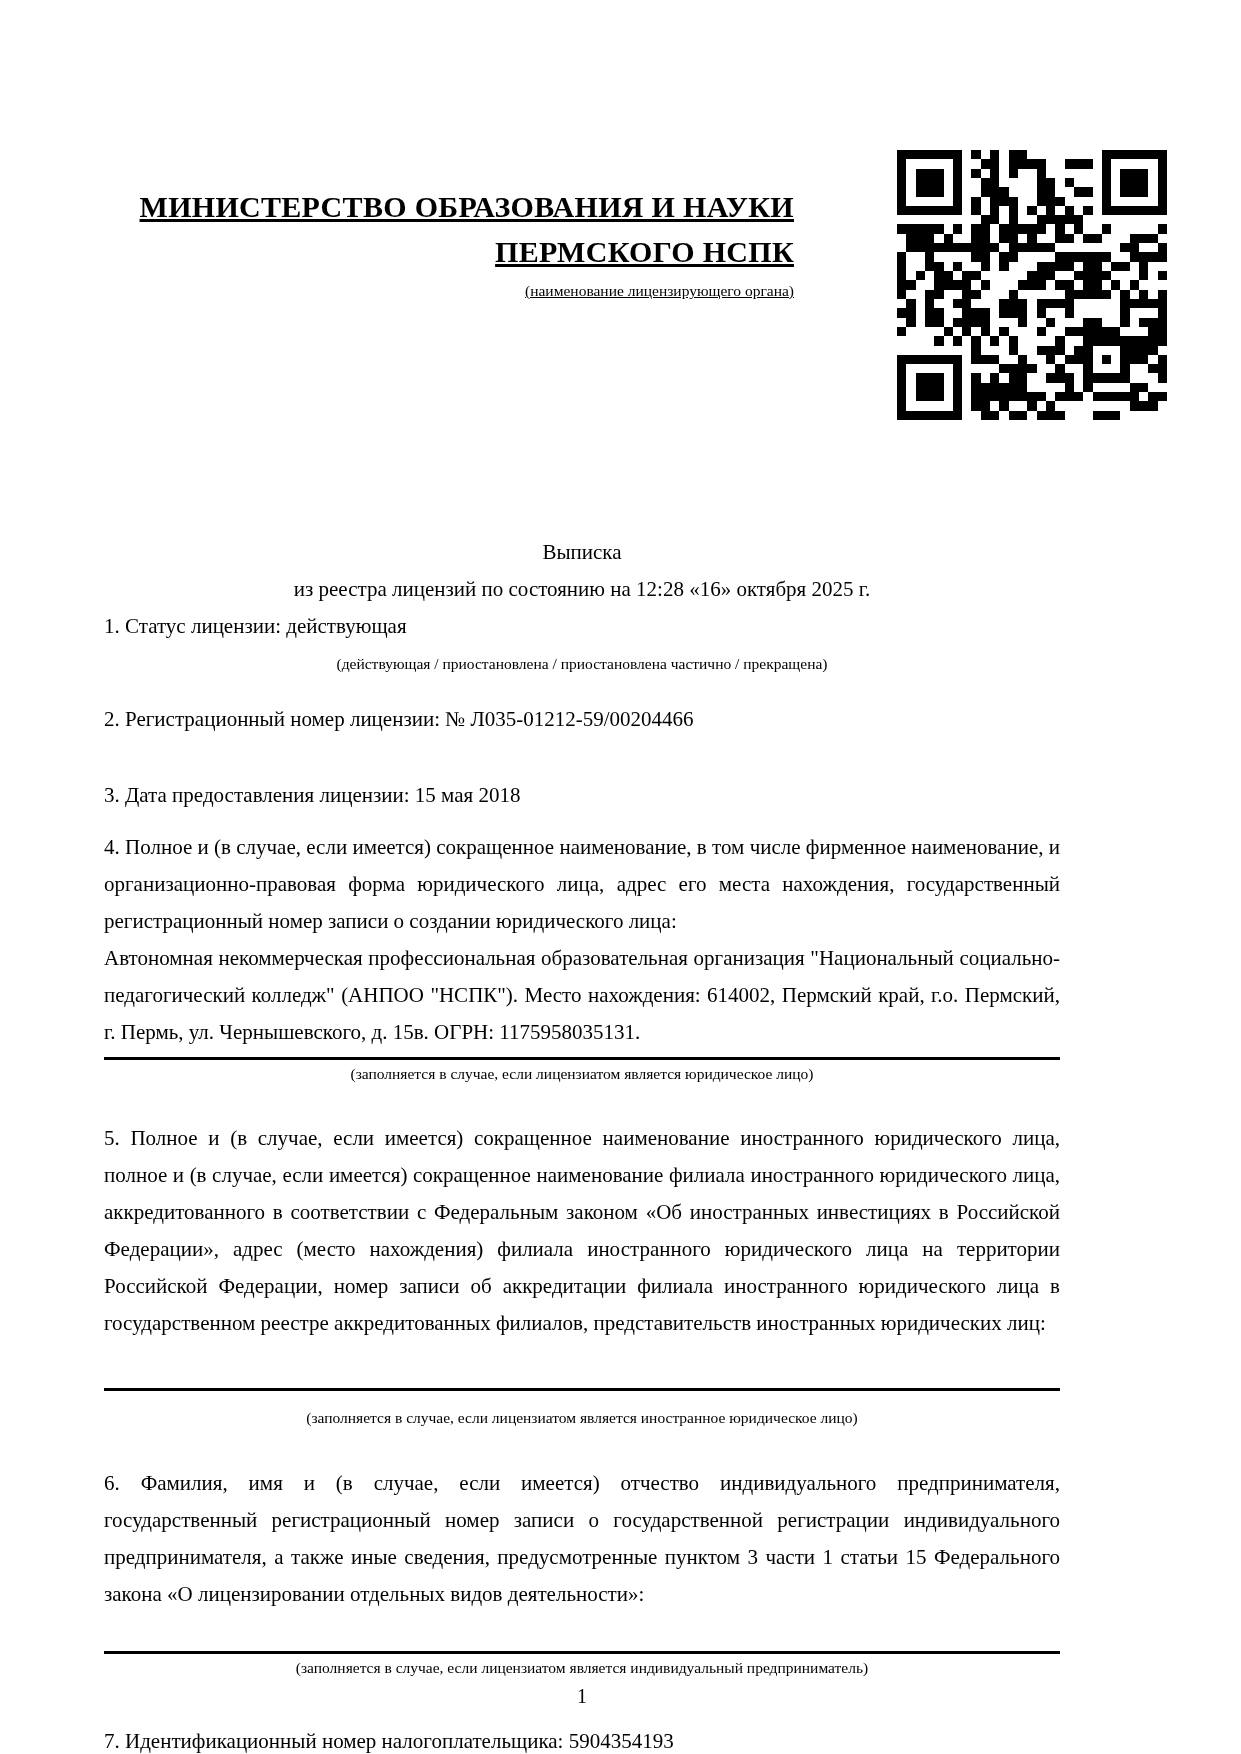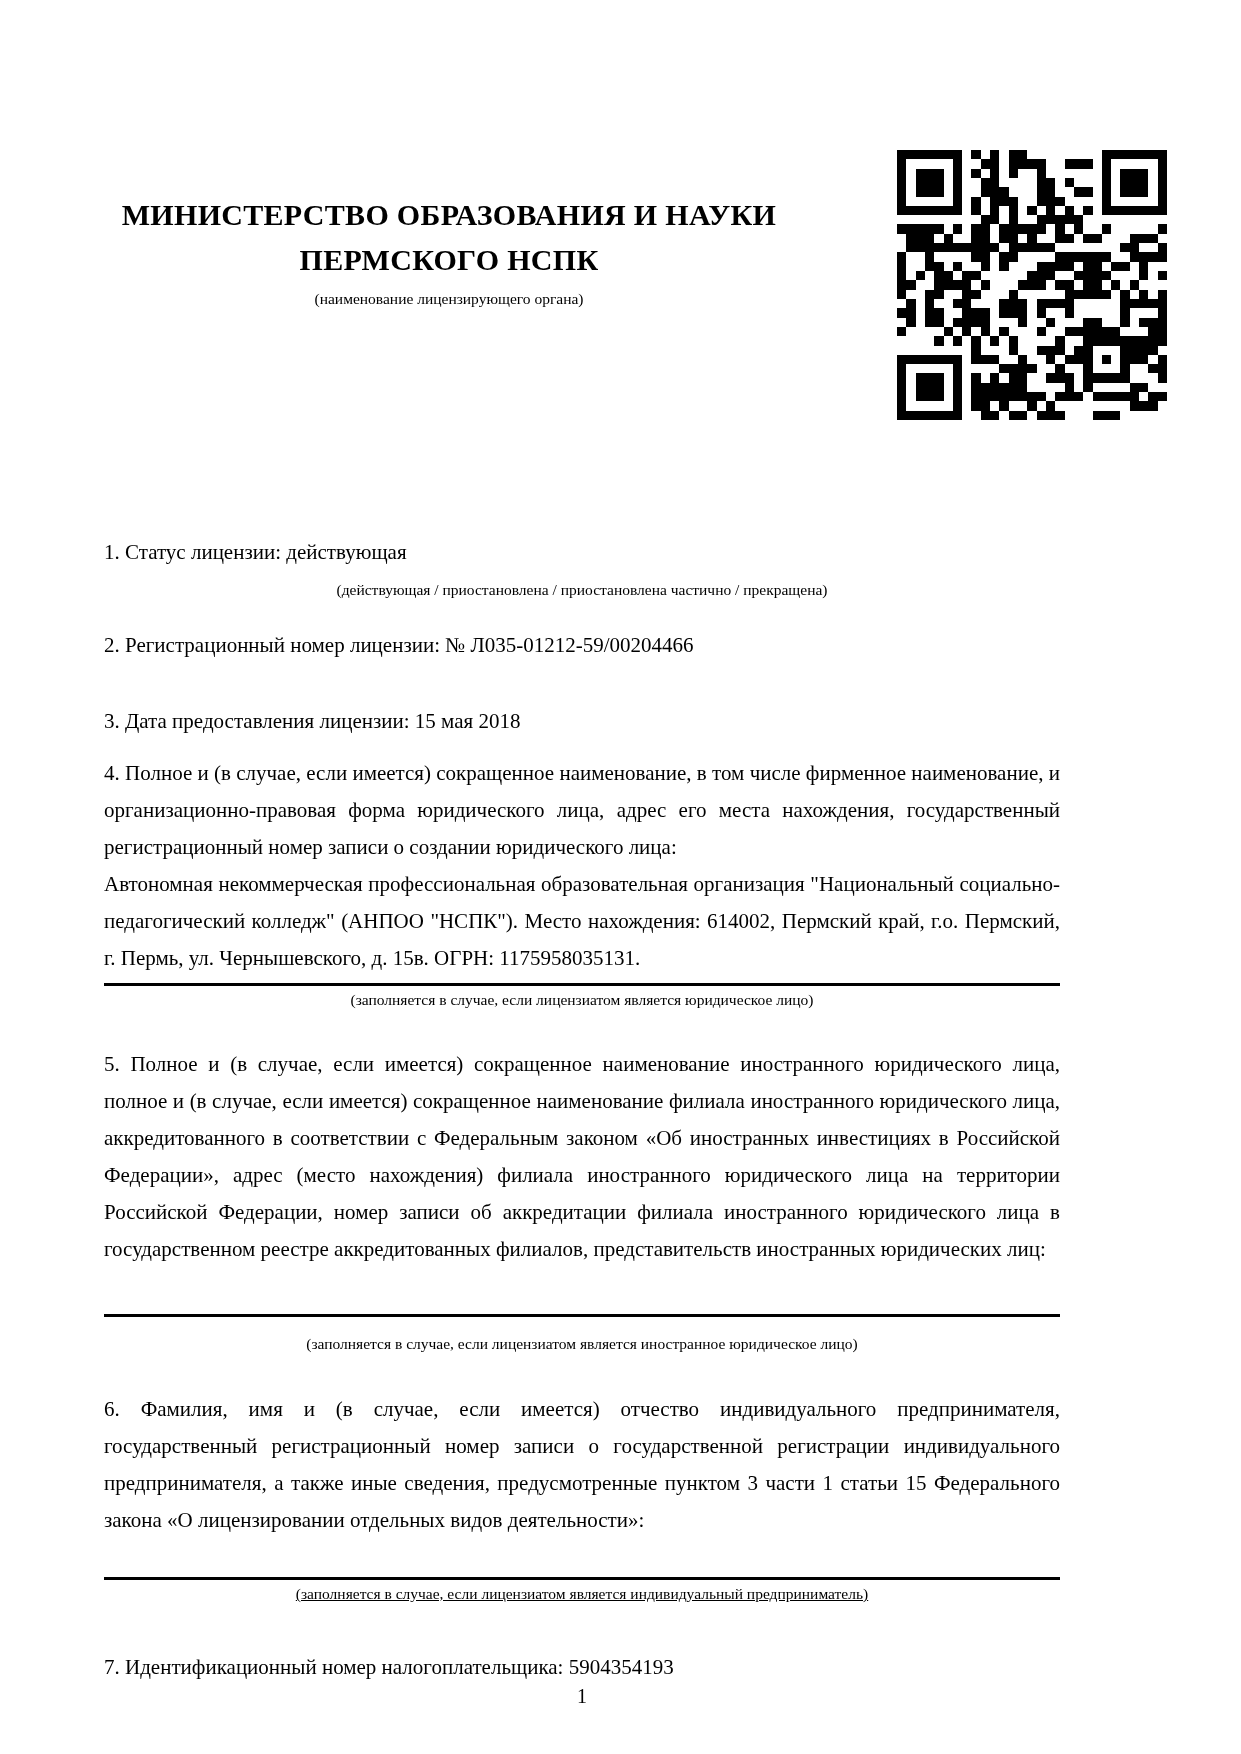--- a/index.html
+++ b/index.html
@@ -9,23 +9,24 @@
     height: 1754px;
     background: #ffffff;
     color: #000000;
     font-family: "Liberation Serif", "DejaVu Serif", serif;
     overflow: hidden;
   }
   
   .ministry {
     position: absolute;
     left: 104px;
-    top: 192px;
+    top: 184px;
     width: 690px;
-    text-align: center;
+    text-align: right;
+    text-decoration: underline;
   }
   .ministry-title {
     font-size: 30px;
     font-weight: bold;
     line-height: 45px;
     letter-spacing: 0.3px;
   }
   .ministry-caption {
     margin-top: 7px;
     font-size: 15.5px;
@@ -68,21 +69,21 @@
   .s2 { margin-top: 26px; }
   .s3 { margin-top: 39px; }
   .s4 { margin-top: 15px; }
   .s4 .fill-line { margin-top: 6px; }
   .s4-caption { margin-top: 3px; }
   .s5 { margin-top: 35px; }
   .s5 .fill-line { margin-top: 46px; }
   .s5-caption { margin-top: 16px; }
   .s6 { margin-top: 36px; }
   .s6 .fill-line { margin-top: 38px; }
-  .s6-caption { margin-top: 3px; text-decoration: underline; }
+  .s6-caption { margin-top: 3px; }
   .s7 { margin-top: 44px; }
   .page-number {
     position: absolute;
     left: 104px;
     bottom: 46px;
     width: 956px;
     text-align: center;
     font-size: 20px;
   }
 </style>
@@ -540,20 +541,24 @@
       <rect x="15" y="28" width="1" height="1" fill="#000000"></rect>
       <rect x="16" y="28" width="1" height="1" fill="#000000"></rect>
       <rect x="17" y="28" width="1" height="1" fill="#000000"></rect>
       <rect x="21" y="28" width="1" height="1" fill="#000000"></rect>
       <rect x="22" y="28" width="1" height="1" fill="#000000"></rect>
       <rect x="23" y="28" width="1" height="1" fill="#000000"></rect>
     </svg>
 
   <div class="content">
 
+    <div class="doc-title">
+      <div>Выписка</div>
+      <div>из реестра лицензий по состоянию на 12:28 «16» октября 2025 г.</div>
+    </div>
 
     <div class="section mt-title-gap">
       <div>1. Статус лицензии: действующая</div>
       <div class="small-caption center s1-caption">(действующая / приостановлена / приостановлена частично / прекращена)</div>
     </div>
 
     <div class="section s2">
       <div>2. Регистрационный номер лицензии: № Л035-01212-59/00204466</div>
     </div>
 

